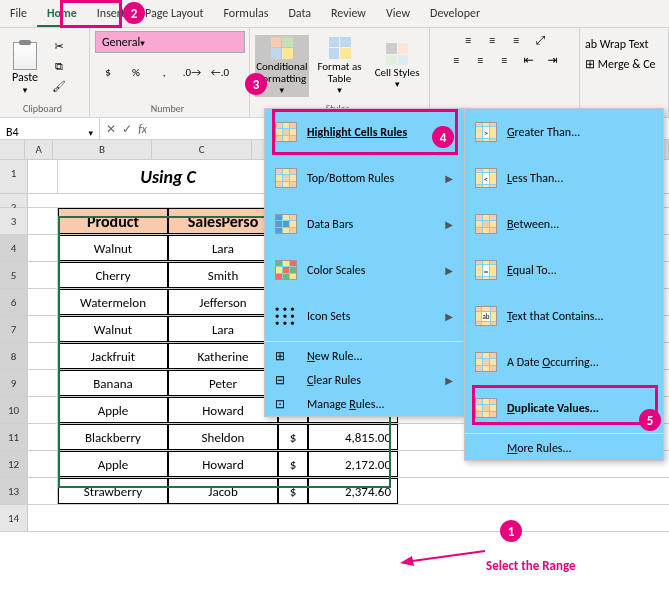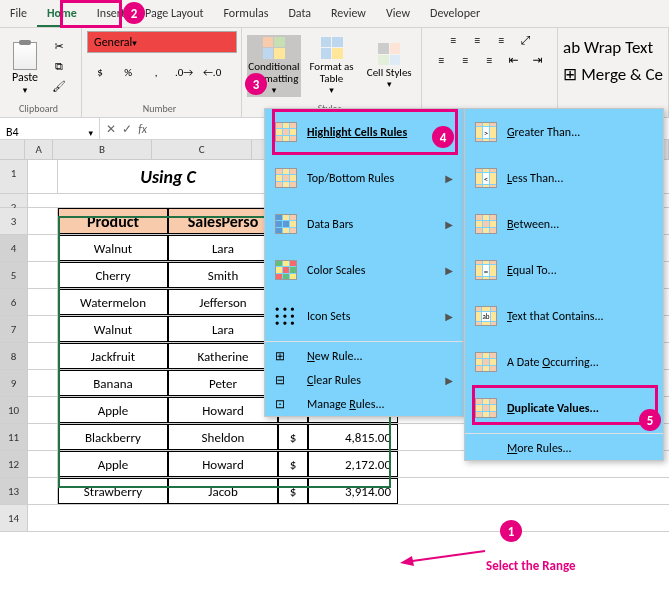--- a/index.html
+++ b/index.html
@@ -16,21 +16,21 @@
 .rg-content { display: flex; gap: 4px; height: 70px; align-items: center; }
 
 .clipboard { width: 90px; }
 .paste-btn { display: flex; flex-direction: column; align-items: center; width: 40px; padding-top: 4px; }
 .paste-icon { width: 24px; height: 28px; background: linear-gradient(#fff,#eee); border: 1px solid #999; position: relative; }
 .paste-icon::before { content: ""; position: absolute; top: -3px; left: 5px; width: 12px; height: 5px; background: #888; border-radius: 2px; }
 .clip-side { display: flex; flex-direction: column; gap: 2px; font-size: 11px; }
 .mini-btn { width: 20px; height: 18px; display: flex; align-items: center; justify-content: center; border: 1px solid transparent; }
 
 .number-g { width: 160px; }
-.num-top { width: 150px; border: 1px solid #ababab; background: #ef4444; height: 22px; padding: 2px 6px; font-size: 12px; display: flex; align-items: center; }
+.num-top { width: 150px; border: 1px solid #ababab; background: #f9a8d4; height: 22px; padding: 2px 6px; font-size: 12px; display: flex; align-items: center; }
 .num-btns { display: flex; gap: 2px; margin-top: 4px; }
 .num-btn { width: 26px; height: 22px; border: 1px solid transparent; display: flex; align-items: center; justify-content: center; font-size: 11px; }
 
 .styles-g { width: 180px; }
 .style-btn { display: flex; flex-direction: column; align-items: center; width: 56px; padding: 2px 0; font-size: 11px; text-align: center; line-height: 1.1; }
 .style-btn.sel { background: #c8c6c4; }
 .cf-icon { width: 22px; height: 22px; display: grid; grid-template-columns: 1fr 1fr; grid-template-rows: 1fr 1fr; gap: 1px; margin-bottom: 2px; }
 .cf-icon span:nth-child(1){background:#f8cbad;}
 .cf-icon span:nth-child(2){background:#c6e0b4;}
 .cf-icon span:nth-child(3){background:#bdd7ee;}
@@ -39,21 +39,21 @@
 .circ3 { position: absolute; left: 432px; top: 126px; }
 .circ5 { position: absolute; left: 639px; top: 409px; }
 .circ-home { position: absolute; left: 123px; top: 2px; }
 .circ { width: 22px; height: 22px; border-radius: 50%; background: #e6007e; color: #fff; display: flex; align-items: center; justify-content: center; font-weight: bold; font-size: 13px; z-index: 20; }
 
 .align-g { width: 150px; }
 .align-row { display: flex; gap: 2px; }
 .align-btn { width: 22px; height: 18px; display: flex; align-items: center; justify-content: center; }
 
 .cells-g { flex: 1; }
-.wrap-text { font-size: 17px; white-space: nowrap; }
+.wrap-text { font-size: 12px; white-space: nowrap; }
 
 .name-fx { display: flex; height: 22px; border-bottom: 1px solid #d4d4d4; background: #fff; }
 .name-box { width: 100px; border-right: 1px solid #d4d4d4; padding: 14px 6px; font-size: 12px; display: flex; align-items: center; }
 .fx-btns { display: flex; align-items: center; gap: 6px; padding: 0 6px; color: #666; }
 .fx-bar { flex: 1; padding: 2px 6px; }
 
 .sheet { position: relative; }
 .col-row { display: flex; height: 20px; background: #e6e6e6; border-bottom: 1px solid #ccc; }
 .sel-all { width: 28px; border-right: 1px solid #ccc; background: #e6e6e6; }
 .col-h { border-right: 1px solid #ccc; text-align: center; font-size: 11px; color: #333; line-height: 20px; }
@@ -315,21 +315,21 @@
     <div class="cell data-cell cC">Howard</div>
     <div class="cell data-cell cD">$</div>
                   <div class="cell data-cell cE" style="justify-content:flex-end">2,172.00</div>
   </div>
       <div class="row">
     <div class="row-h sel-row-h">13</div>
     <div class="cell cA"></div>
     <div class="cell data-cell cB">Strawberry</div>
     <div class="cell data-cell cC">Jacob</div>
     <div class="cell data-cell cD">$</div>
-                  <div class="cell data-cell cE" style="justify-content:flex-end">3,914.00</div>
+                  <div class="cell data-cell cE" style="justify-content:flex-end">2,374.60</div>
   </div>
     </div>
 
   <div class="row">
     <div class="row-h">14</div>
     <div class="cell" style="flex:1;border-right:none"></div>
   </div>
 
   <div class="sel-border" style="left:58px;top:76px;width:333px;height:272px"></div>
 </div>

